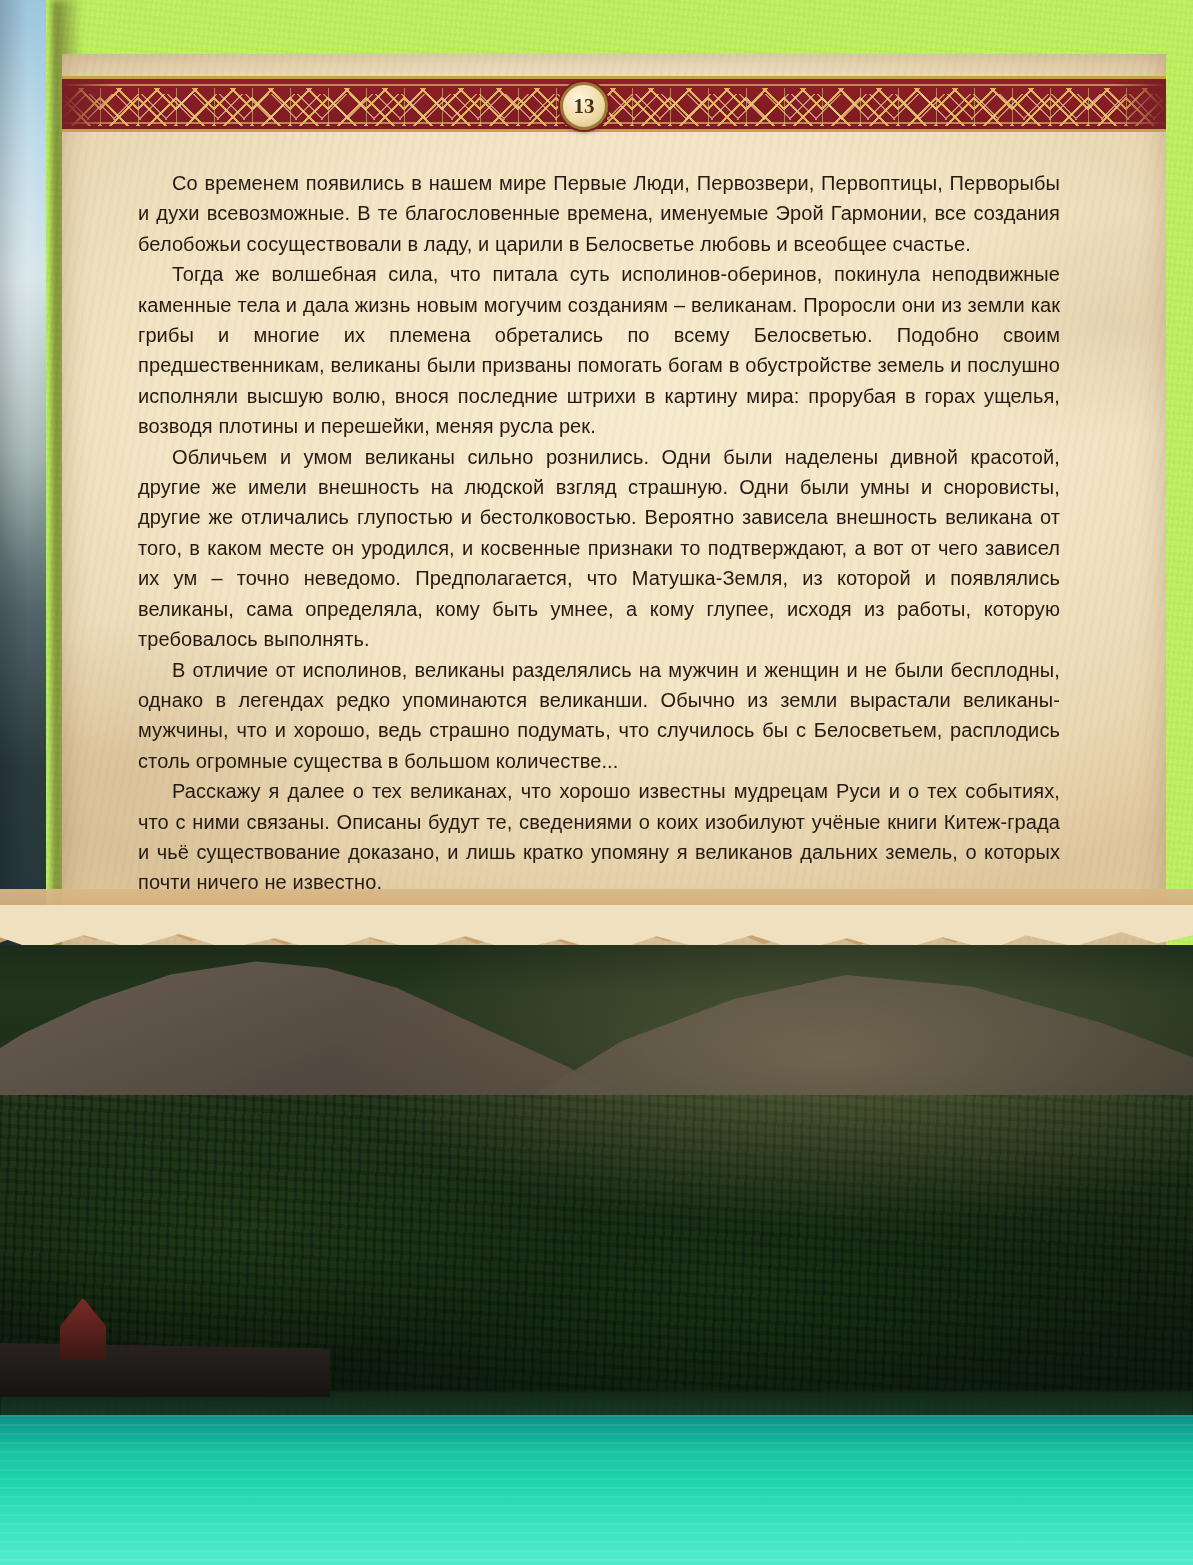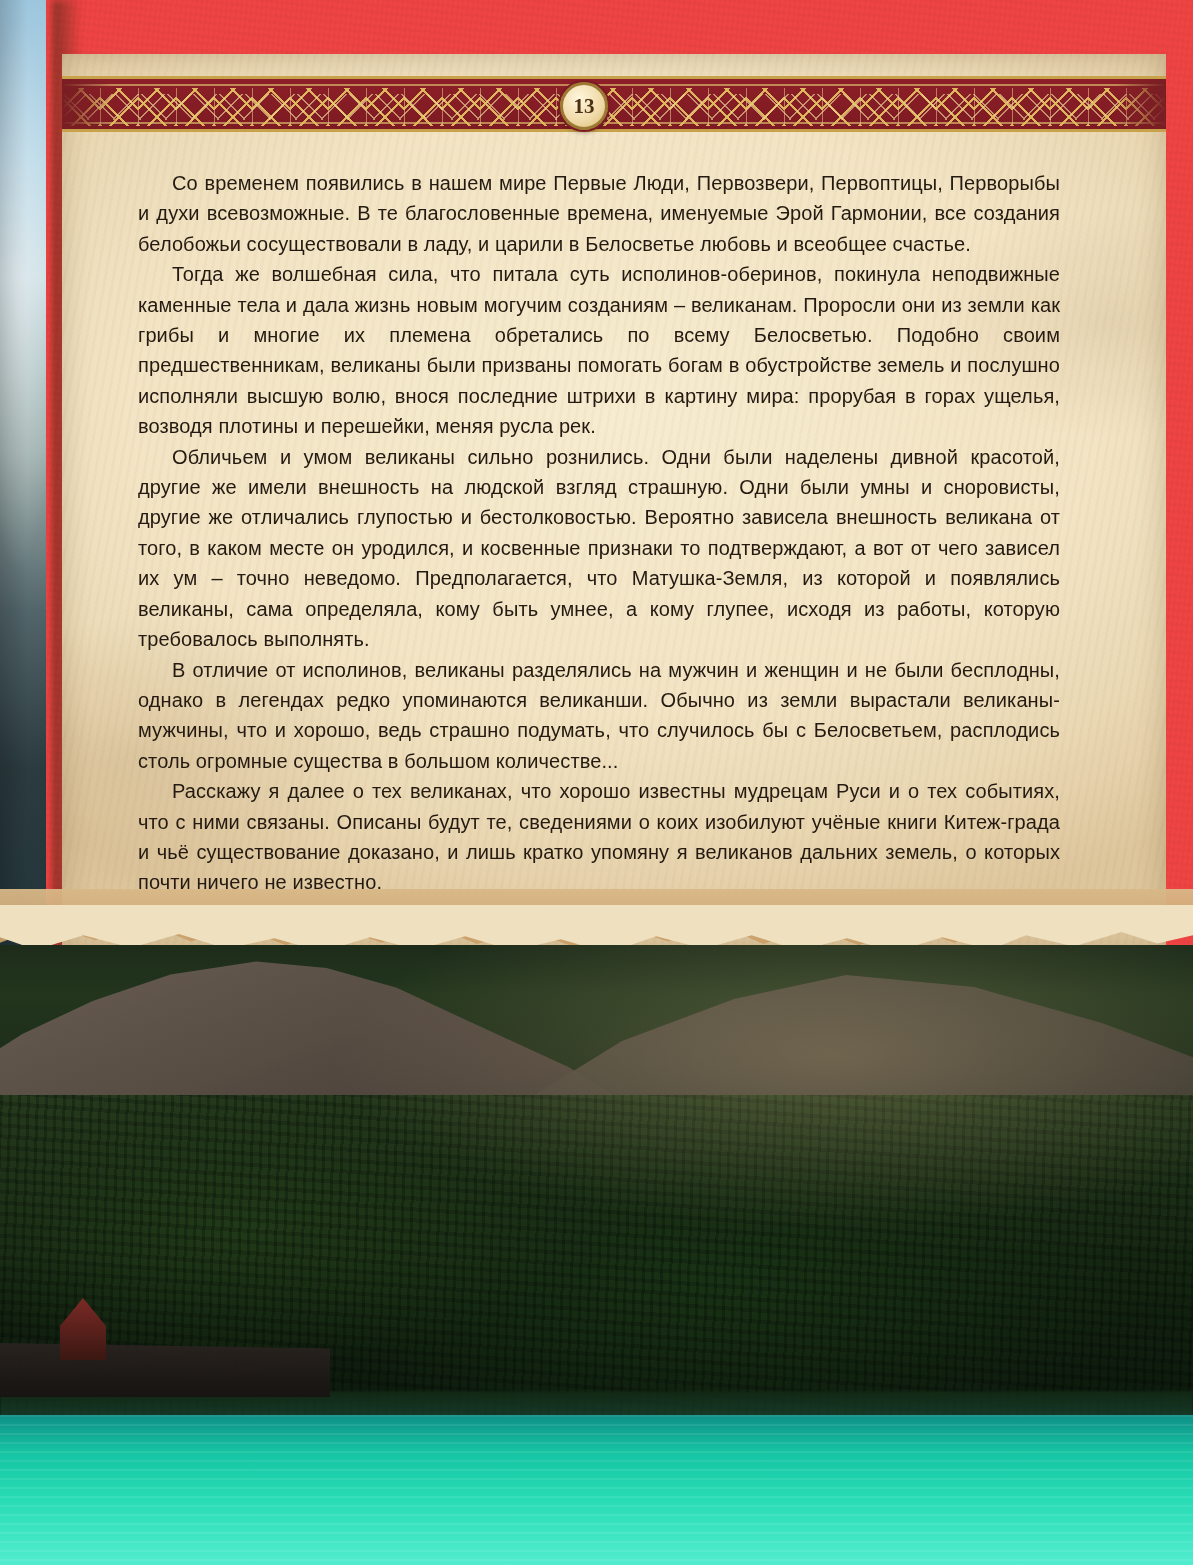--- a/index.html
+++ b/index.html
@@ -11,21 +11,21 @@
     width: 1193px; height: 1565px;
     font-family: "Liberation Sans", sans-serif;
     overflow: hidden;
     position: relative;
   }
 
   
   .page {
     position: absolute; inset: 0;
     overflow: hidden;
-    background: #ef4444;
+    background: #bef264;
   }
 
   
   .paper-outer {
     position: absolute; inset: 0;
     background:
       radial-gradient(ellipse 70% 50% at 50% 20%, rgba(255,244,214,0.55), rgba(255,244,214,0) 70%),
       radial-gradient(ellipse 40% 30% at 12% 65%, rgba(120,80,40,0.18), rgba(120,80,40,0) 70%),
       radial-gradient(ellipse 45% 35% at 92% 42%, rgba(120,80,40,0.20), rgba(120,80,40,0) 70%),
       linear-gradient(115deg, #c79a62 0%, #e0bd8c 18%, #f0d9ae 40%, #e6c housing 0%),

